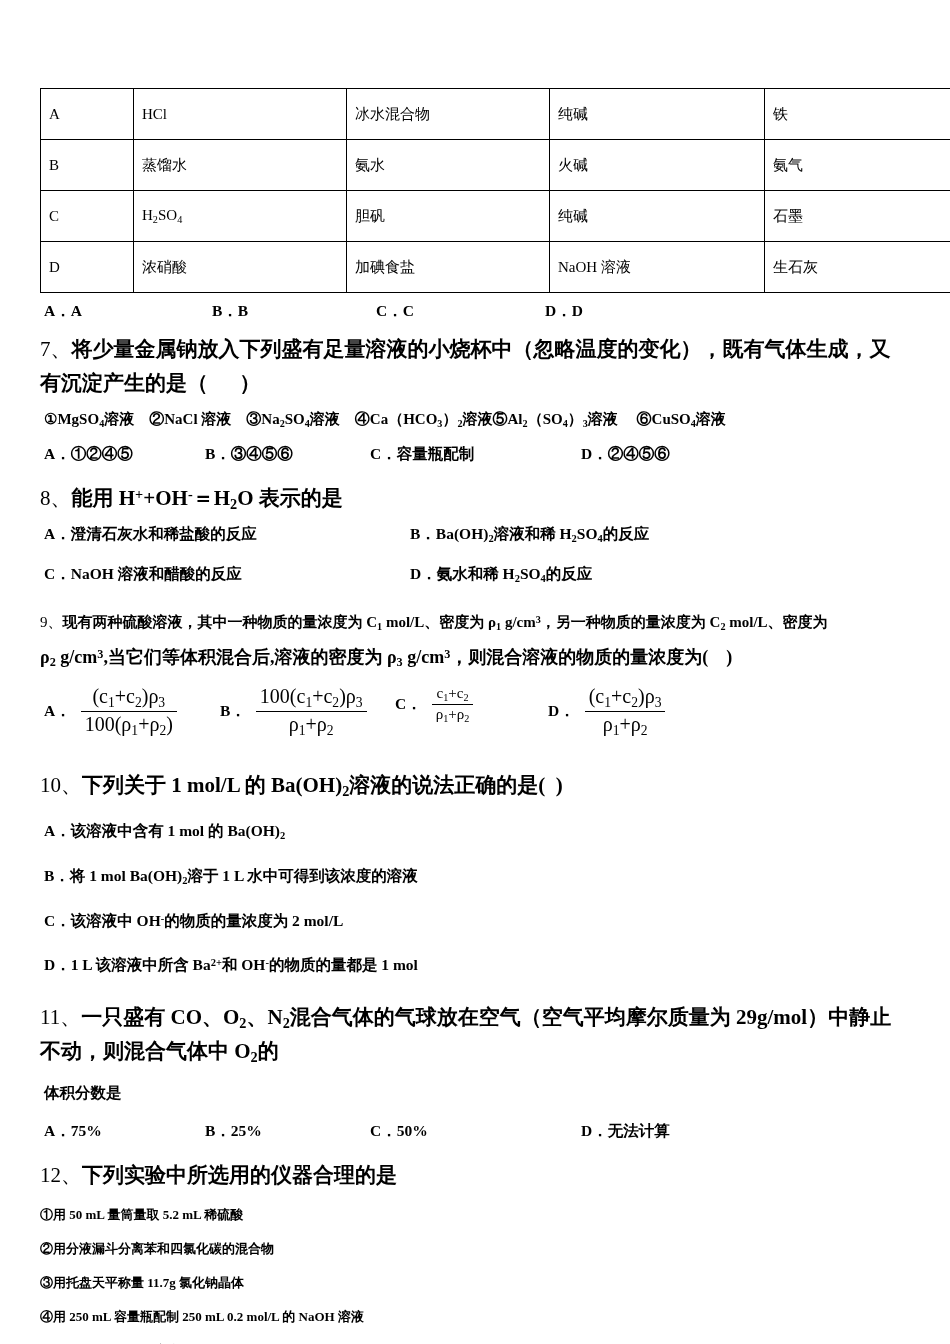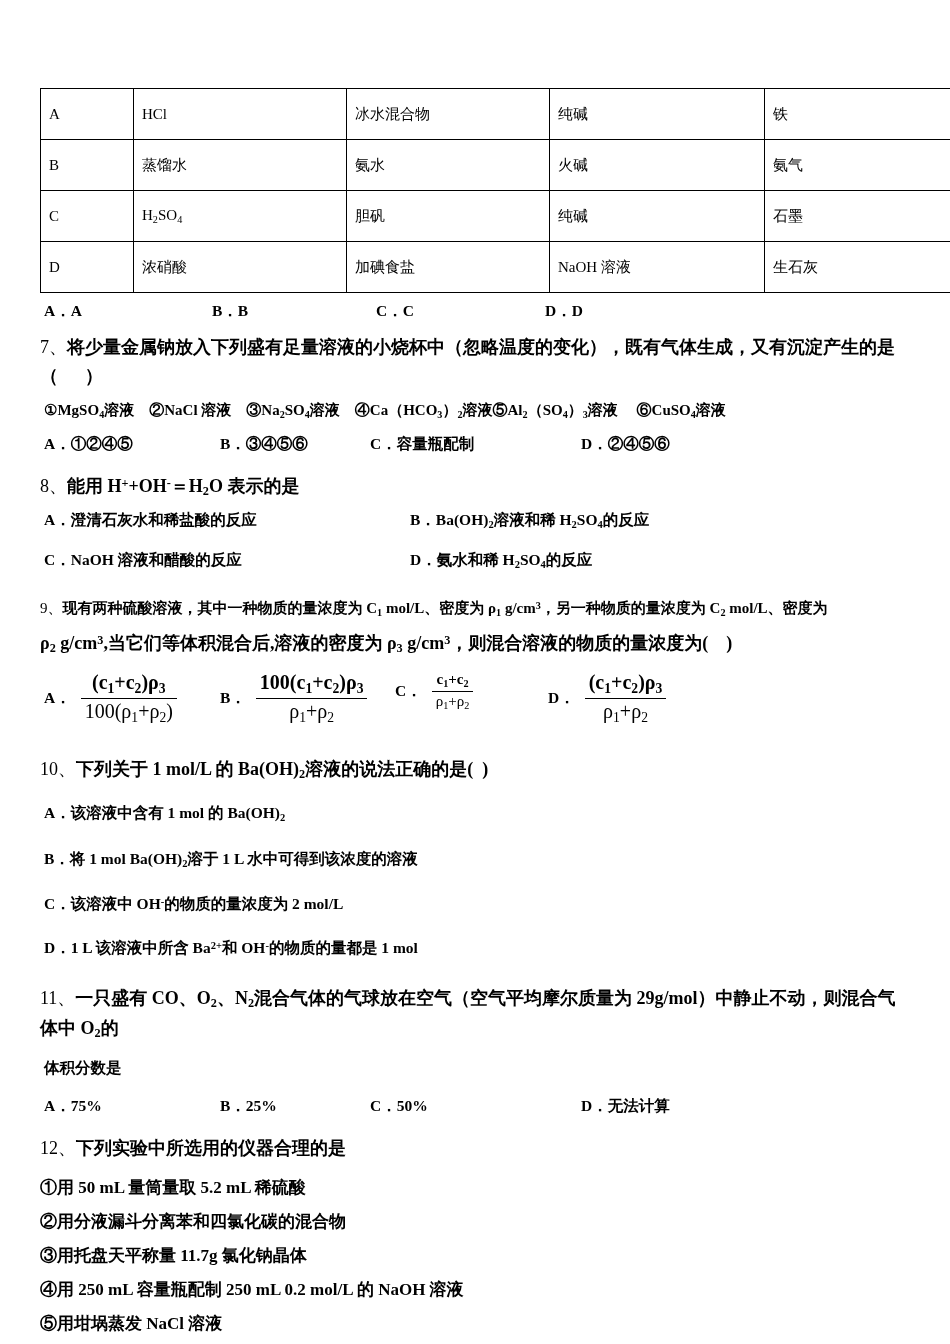--- a/index.html
+++ b/index.html
@@ -45,21 +45,21 @@
     vertical-align: middle;
     line-height: 1.2;
   }
   td.c-label  { width: 76px; }
   td.c-col1   { width: 196px; }
   td.c-col2   { width: 186px; }
   td.c-col3   { width: 198px; }
   td.c-col4   { width: 196px; }
   .stem {
     font-weight: bold;
-    font-size: 18px;
+    font-size: 21px;
     line-height: 1.6;
   }
   .num {
     font-weight: normal;
   }
 
   
   .choice-row {
     position: relative;
     height: 26px;
@@ -70,21 +70,21 @@
     position: absolute;
     top: 0;
     white-space: nowrap;
   }
   .ch-a { left: 4px; }
   .ch-b { left: 172px; }
   .ch-c { left: 336px; }
   .ch-d { left: 505px; }
 
   .choice-row.wide .ch-a { left: 4px; }
-  .choice-row.wide .ch-b { left: 180px; }
+  .choice-row.wide .ch-b { left: 165px; }
   .choice-row.wide .ch-c { left: 330px; }
   .choice-row.wide .ch-d { left: 495px; margin-left: 46px; }
 
   .two-col-row {
     position: relative;
     height: 34px;
     font-size: 15.5px;
     font-weight: bold;
   }
   .two-col-row > span {
@@ -126,42 +126,41 @@
     font-weight: normal;
     font-family: "Liberation Serif", serif;
     vertical-align: middle;
     line-height: 1.15;
   }
   .frac .top {
     display: block;
     padding: 0 4px 1px 4px;
     border-bottom: 1.4px solid #000;
     white-space: nowrap;
-    font-weight: bold;
   }
   .frac .bot {
     display: block;
     padding: 1px 4px 0 4px;
     white-space: nowrap;
   }
   .frac.big  { font-size: 20px; }
   .frac.small{ font-size: 15px; }
 
   .fa { left: 4px;   top: 2px; }
   .fb { left: 180px; top: 2px; }
   .fc { left: 355px; top: 8px; }
   .fd { left: 508px; top: 2px; }
 
   .sp-12 { height: 12px; }
   .sp-8  { height: 8px; }
   .sp-6  { height: 6px; }
   .sp-4  { height: 4px; }
   .sp-20 { height: 20px; }
 
-  .q12-line { font-size: 17px; font-weight: bold; line-height: 1.55; height: 34px;}
+  .q12-line { font-size: 13px; font-weight: bold; line-height: 1.55; height: 34px;}
   .q12-answers { font-size: 15.5px; font-weight: bold; letter-spacing: 0.2px; }
 </style>
 </head>
 <body>
 
 <div class="page">
   <div class="content">
 
     <table class="opt-table">
       <tbody>

